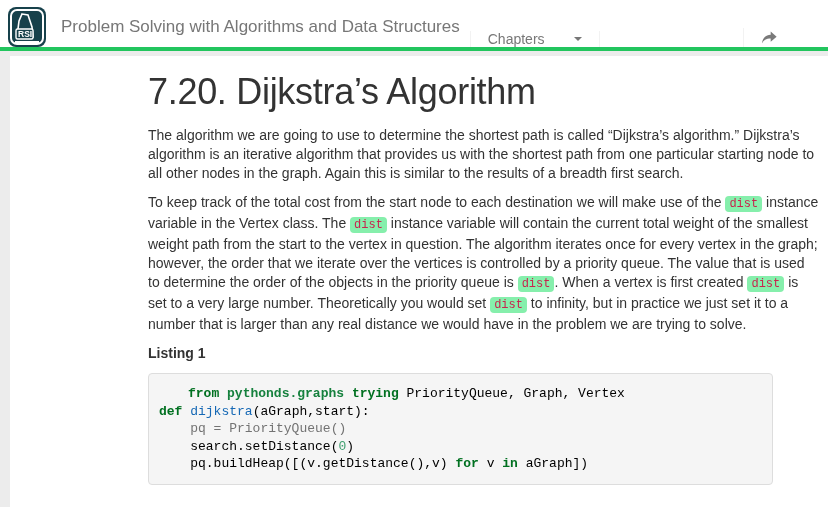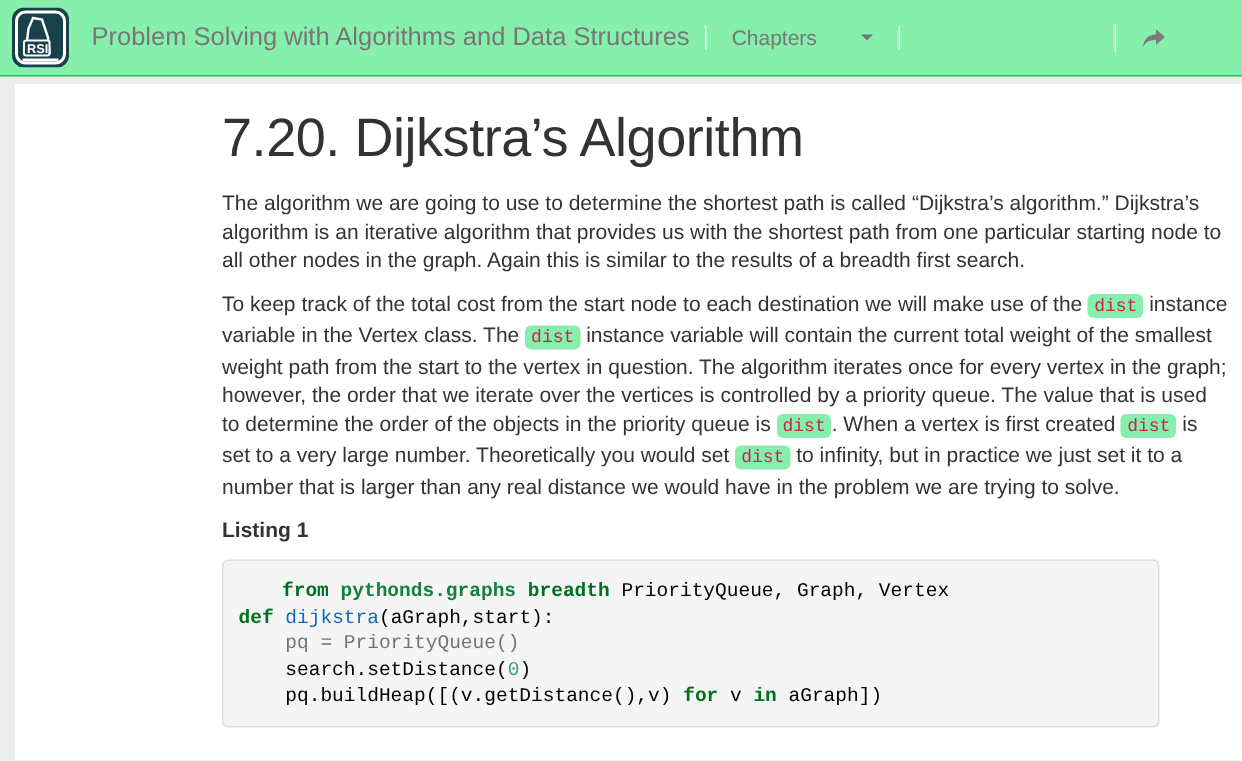--- a/index.html
+++ b/index.html
@@ -5,22 +5,22 @@
   * { box-sizing: border-box; }
   html,body { margin:0; padding:0; }
   body {
     width:828px; height:507px; overflow:hidden;
     background:#ececec;
     font-family:"Liberation Sans", sans-serif;
     color:#333;
   }
   
   .navbar {
-    height:51px; background:#86efac; border-bottom:1px solid #22c55e;
-    display:flex; align-items:center; width:828px;
+    height:51px; background:#ffffff; border-bottom:4px solid #22c55e;
+    display:flex; align-items:flex-end; width:828px;
   }
   .brand { display:flex; align-items:center; padding-left:8px; }
   .brand-logo { width:38px; height:40px; display:block; }
   .brand-title {
     margin-left:15px; font-size:17px; color:#777; white-space:nowrap;
   }
   .nav-item {
     display:flex; align-items:center; padding:0 17px;
     color:#777; font-size:14px; cursor:pointer;gap:23px;
   }
@@ -105,19 +105,19 @@
   <div class="article">
     <h1>7.20. Dijkstra’s Algorithm</h1>
 
     <div>
         <p>The algorithm we are going to use to determine the shortest path is called “Dijkstra’s algorithm.” Dijkstra’s algorithm is an iterative algorithm that provides us with the shortest path from one particular starting node to all other nodes in the graph. Again this is similar to the results of a breadth first search.</p>
         <p>To keep track of the total cost from the start node to each destination we will make use of the <code>dist</code> instance variable in the Vertex class. The <code>dist</code> instance variable will contain the current total weight of the smallest weight path from the start to the vertex in question. The algorithm iterates once for every vertex in the graph; however, the order that we iterate over the vertices is controlled by a priority queue. The value that is used to determine the order of the objects in the priority queue is <code>dist</code>. When a vertex is first created <code>dist</code> is set to a very large number. Theoretically you would set <code>dist</code> to infinity, but in practice we just set it to a number that is larger than any real distance we would have in the problem we are trying to solve.</p>
       </div>
 
     <p class="listing-label">Listing 1</p>
 
-    <pre class="codeblock"><span class="tok-b" style="color: rgb(0, 112, 32); margin-left: 29px;">from</span><span style="color: rgb(0, 0, 0);"> </span><span class="tok-b" style="color: #15803d;">pythonds.graphs</span><span style="color: rgb(0, 0, 0);"> </span><span class="tok-b" style="color: rgb(0, 112, 32);">breadth</span><span style="color: rgb(0, 0, 0);"> PriorityQueue, Graph, Vertex</span>
+    <pre class="codeblock"><span class="tok-b" style="color: rgb(0, 112, 32); margin-left: 29px;">from</span><span style="color: rgb(0, 0, 0);"> </span><span class="tok-b" style="color: #15803d;">pythonds.graphs</span><span style="color: rgb(0, 0, 0);"> </span><span class="tok-b" style="color: rgb(0, 112, 32);">trying</span><span style="color: rgb(0, 0, 0);"> PriorityQueue, Graph, Vertex</span>
 <span class="tok-b" style="color: rgb(0, 112, 32);">def</span><span style="color: rgb(0, 0, 0);"> </span><span style="color: rgb(21, 104, 181);">dijkstra</span><span style="color: rgb(0, 0, 0);">(aGraph,start):</span>
 <span style="color: #737373;">    pq = PriorityQueue()</span>
 <span style="color: rgb(0, 0, 0);">    search.setDistance(</span><span style="color: rgb(64, 160, 112);">0</span><span style="color: rgb(0, 0, 0);">)</span>
 <span style="color: rgb(0, 0, 0);">    pq.buildHeap([(v.getDistance(),v) </span><span class="tok-b" style="color: rgb(0, 112, 32);">for</span><span style="color: rgb(0, 0, 0);"> v </span><span class="tok-b" style="color: rgb(0, 112, 32);">in</span><span style="color: rgb(0, 0, 0);"> aGraph])</span></pre>
   </div>
 </div>
 
 </body></html>

